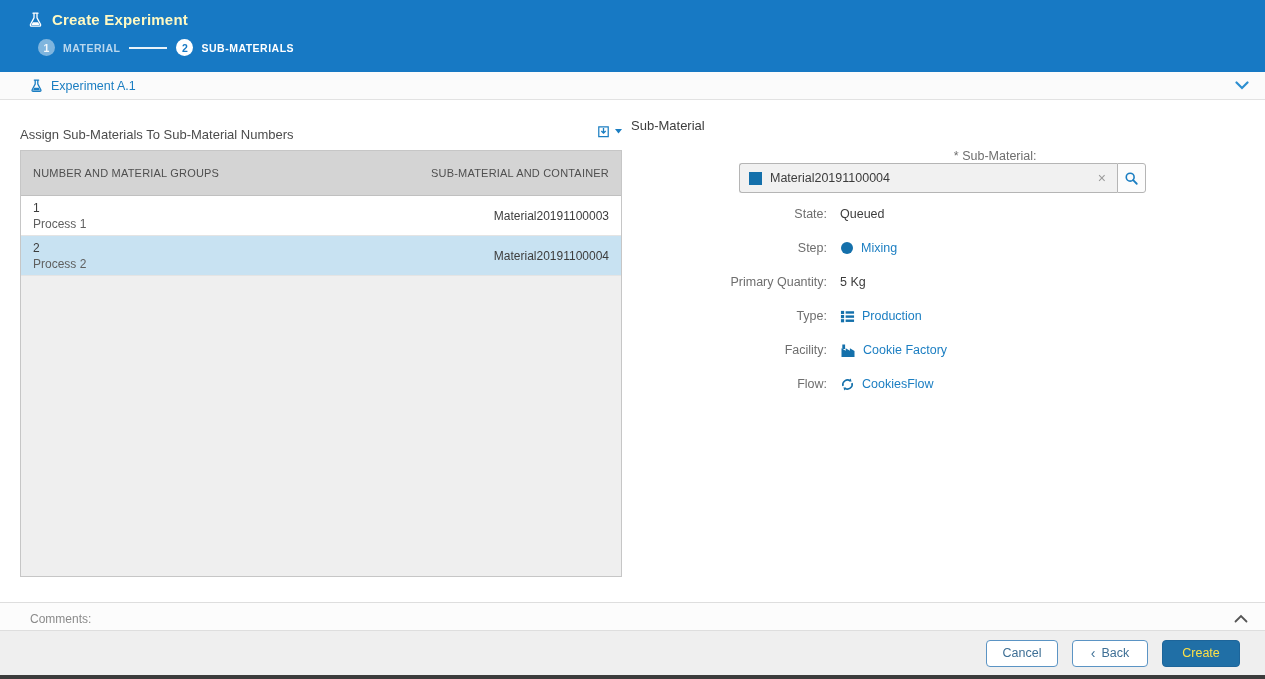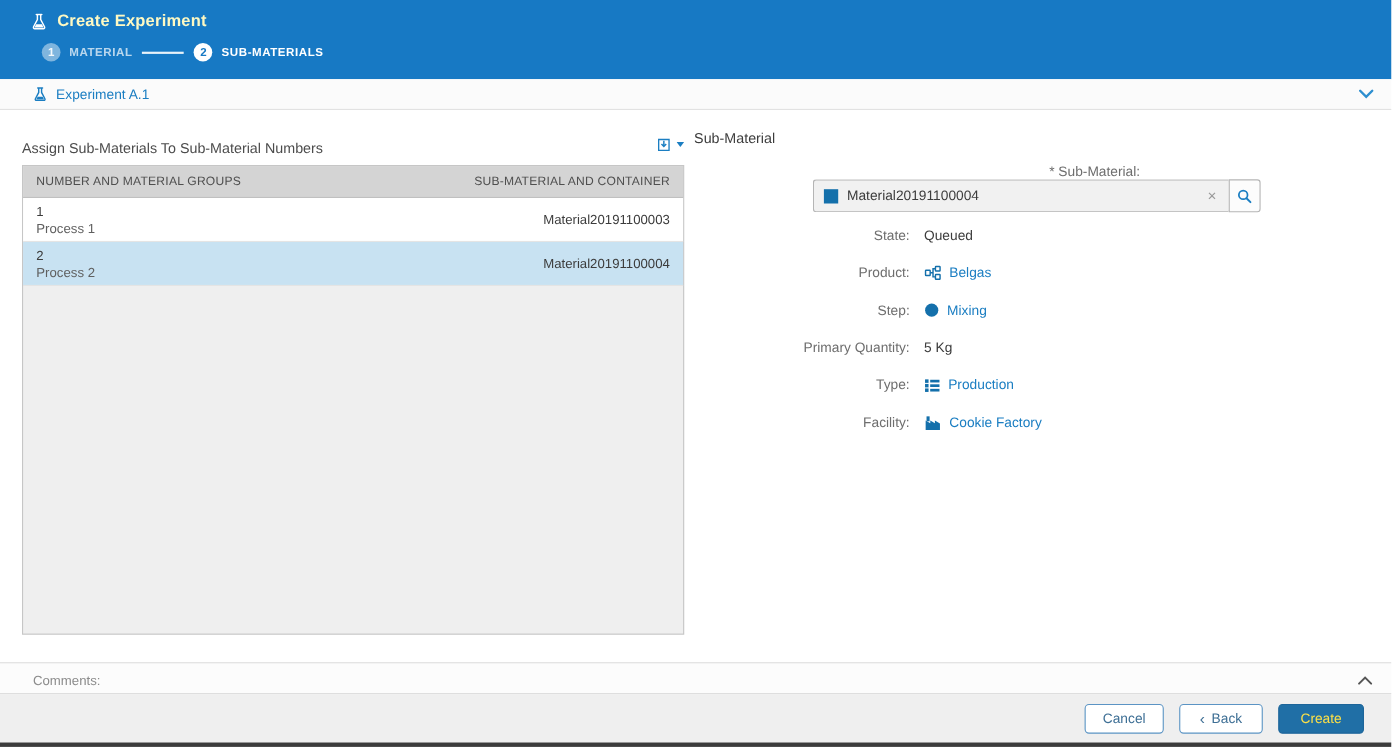--- a/index.html
+++ b/index.html
@@ -28,21 +28,21 @@
     display:flex; align-items:center; padding:0 16px 0 30px; gap:8px; cursor:pointer; }
   .exp-label { color:#1b7ec2; font-size:12.5px; }
   .exp-chevron { margin-left:auto; display:flex; align-items:center; cursor:pointer; }
   
   .main { position:relative; height:502px; background:#fff; }
   .assign { position:absolute; left:20px; top:18px; width:602px; }
   .assign-head { display:flex; align-items:flex-end; justify-content:space-between; height:24px; margin-bottom:8px; }
   .assign-title { font-size:13px; color:#4c4c4c; }
   .export-btn { display:flex; align-items:center; gap:3px; cursor:pointer; padding-bottom:2px; }
   .grid { border:1px solid #c6c6c6; height:427px; background:#efefef; display:flex; flex-direction:column; }
-  .grid-header { height:29px; flex:none; background:#d4d4d4; border-bottom:1px solid #c0c0c0;
+  .grid-header { height:45px; flex:none; background:#d4d4d4; border-bottom:1px solid #c0c0c0;
     display:flex; align-items:center; justify-content:space-between; padding:0 12px;
     font-size:11px; color:#4f4f4f; letter-spacing:.2px; }
   .grid-row { min-height:40px; flex:none; display:flex; align-items:center; justify-content:space-between;
     padding:0 12px; background:#fff; border-bottom:1px solid #e4e4e4; cursor:pointer; }
   .grid-row.selected { background:#c8e2f2; }
   .row-left { display:flex; flex-direction:column; line-height:16px; font-size:12px; color:#3c3c3c; }
   .row-group { color:#5f5f5f; }
   .row-right { font-size:12px; color:#3c3c3c; }
   
   .detail { position:absolute; left:631px; top:18px; width:615px; }
@@ -184,36 +184,20 @@
     </div>
 
     <div id="detail-fields">
         <div class="form-row">
           <span class="form-label">State:</span>
           <span class="form-value">
             <span class="val">Queued</span>
           </span>
         </div>
         <div class="form-row">
-          <span class="form-label">Product:</span>
-          <span class="form-value">
-            <span>
-              <svg width="16" height="16" viewBox="0 0 16 16">
-                <g fill="none" stroke="#1470ab" stroke-width="1.3">
-                  <rect x="1.4" y="5.6" width="4.2" height="4.8" rx="0.5"></rect>
-                  <rect x="10.4" y="2.2" width="4.2" height="4.2" rx="0.5"></rect>
-                  <rect x="10.4" y="9.6" width="4.2" height="4.2" rx="0.5"></rect>
-                  <path d="M5.6 8h2.6 M8.2 8V4.3h2.2 M8.2 8v3.7h2.2"></path>
-                </g>
-              </svg>
-            </span>
-            <span class="val link">Belgas</span>
-          </span>
-        </div>
-        <div class="form-row">
           <span class="form-label">Step:</span>
           <span class="form-value">
             <span>
               <svg width="14" height="14" viewBox="0 0 14 14">
                 <circle cx="7" cy="7" r="6" fill="#1470ab"></circle>
               </svg>
             </span>
             <span class="val link">Mixing</span>
           </span>
         </div>
@@ -244,20 +228,36 @@
           <span class="form-value">
             <span>
               <svg width="16" height="15" viewBox="0 0 16 15" fill="#1470ab">
                 <path d="M1.5 14V5.2l4.2 2.6V5.2l4.2 2.6V5.2l4.6 2.8V14z"></path>
                 <rect x="2.3" y="1.5" width="2.8" height="4.5"></rect>
               </svg>
             </span>
             <span class="val link">Cookie Factory</span>
           </span>
         </div>
+        <div class="form-row">
+          <span class="form-label">Flow:</span>
+          <span class="form-value">
+            <span>
+              <svg width="15" height="15" viewBox="0 0 16 16">
+                <g fill="none" stroke="#1470ab" stroke-width="1.7">
+                  <path d="M3.2 9.6A5 5 0 0 1 11 4.2"></path>
+                  <path d="M12.8 6.4A5 5 0 0 1 5 11.8"></path>
+                </g>
+                <path d="M11.6 1.6l.6 3.4-3.3-.8z" fill="#1470ab"></path>
+                <path d="M4.4 14.4l-.6-3.4 3.3.8z" fill="#1470ab"></path>
+              </svg>
+            </span>
+            <span class="val link">CookiesFlow</span>
+          </span>
+        </div>
       </div>
   </div>
 
 </div>
 
 <div class="comments">
   <span class="comments-label">Comments:</span>
   <span class="comments-chevron">
     <svg width="14" height="9" viewBox="0 0 14 9">
       <polyline points="1.5,7.5 7,2 12.5,7.5" stroke="#555555" stroke-width="1.8" fill="none" stroke-linecap="round"></polyline>

